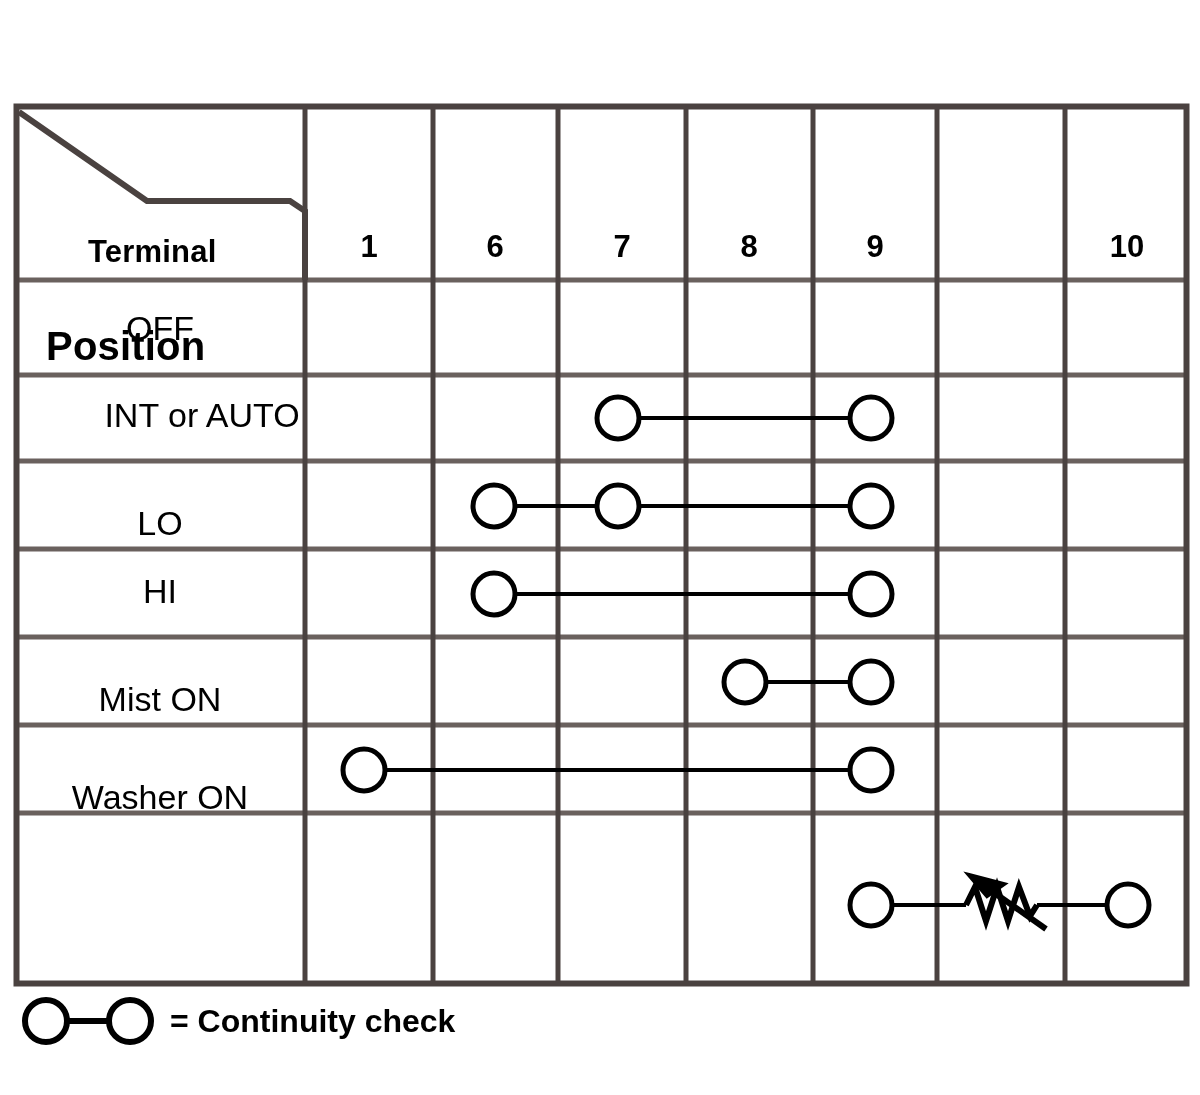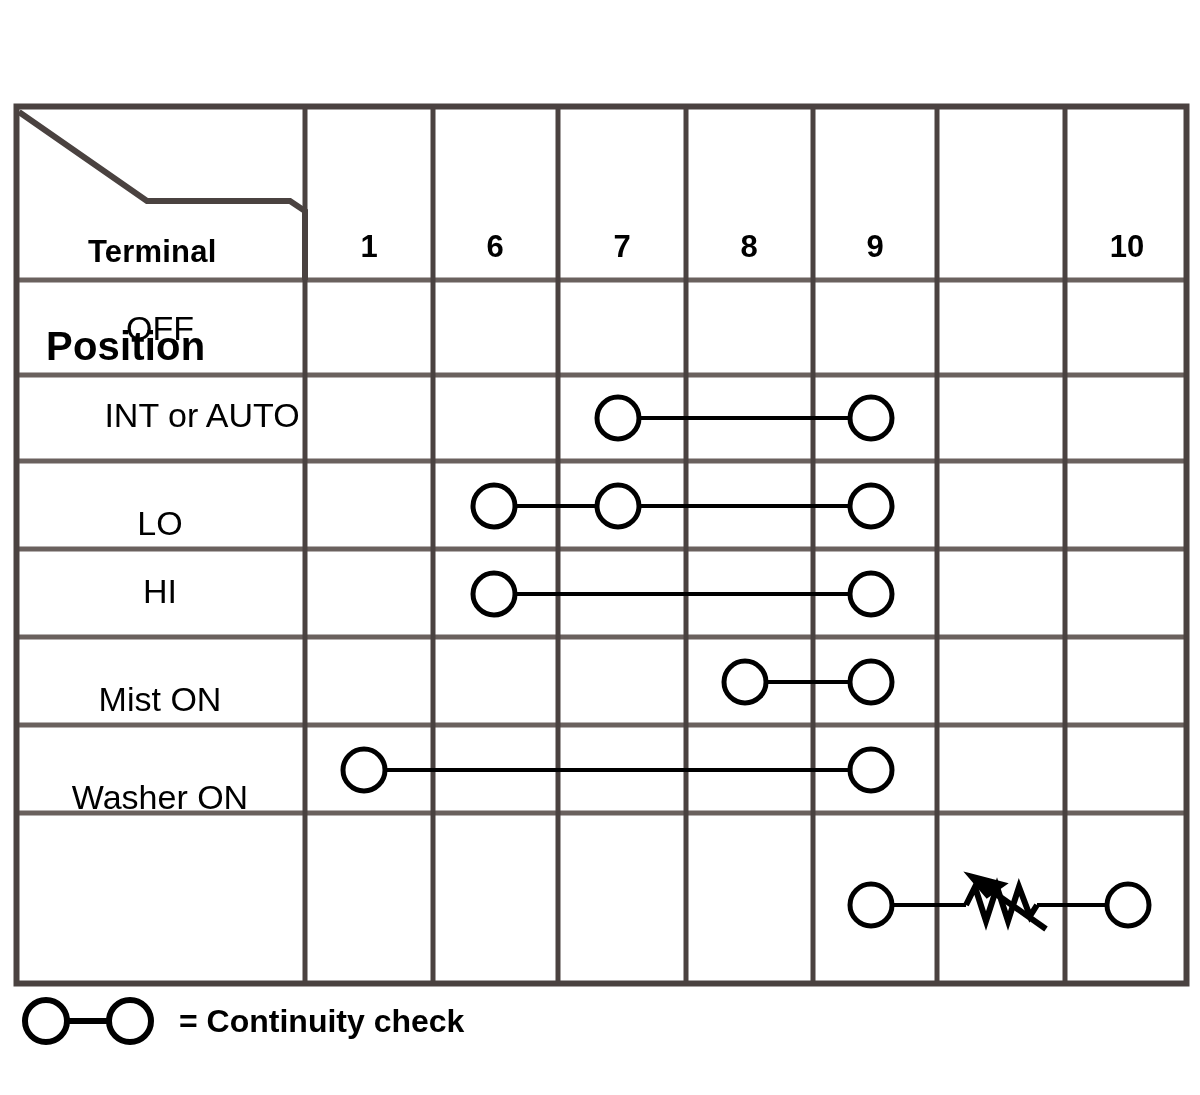--- a/index.html
+++ b/index.html
@@ -88,21 +88,21 @@
     width: 270px;
   }
 
   
   .legend {
     position: absolute;
     left: 20px;
     top: 995px;
     display: flex;
     align-items: center;
-    gap: 9px;
+    gap: 0px;
   }
   .legend-svg {
     display: block;
   }
   .legend-text {
     font-size: 32px;
     font-weight: bold;
     margin-left: 10px;
     white-space: nowrap;
   }

